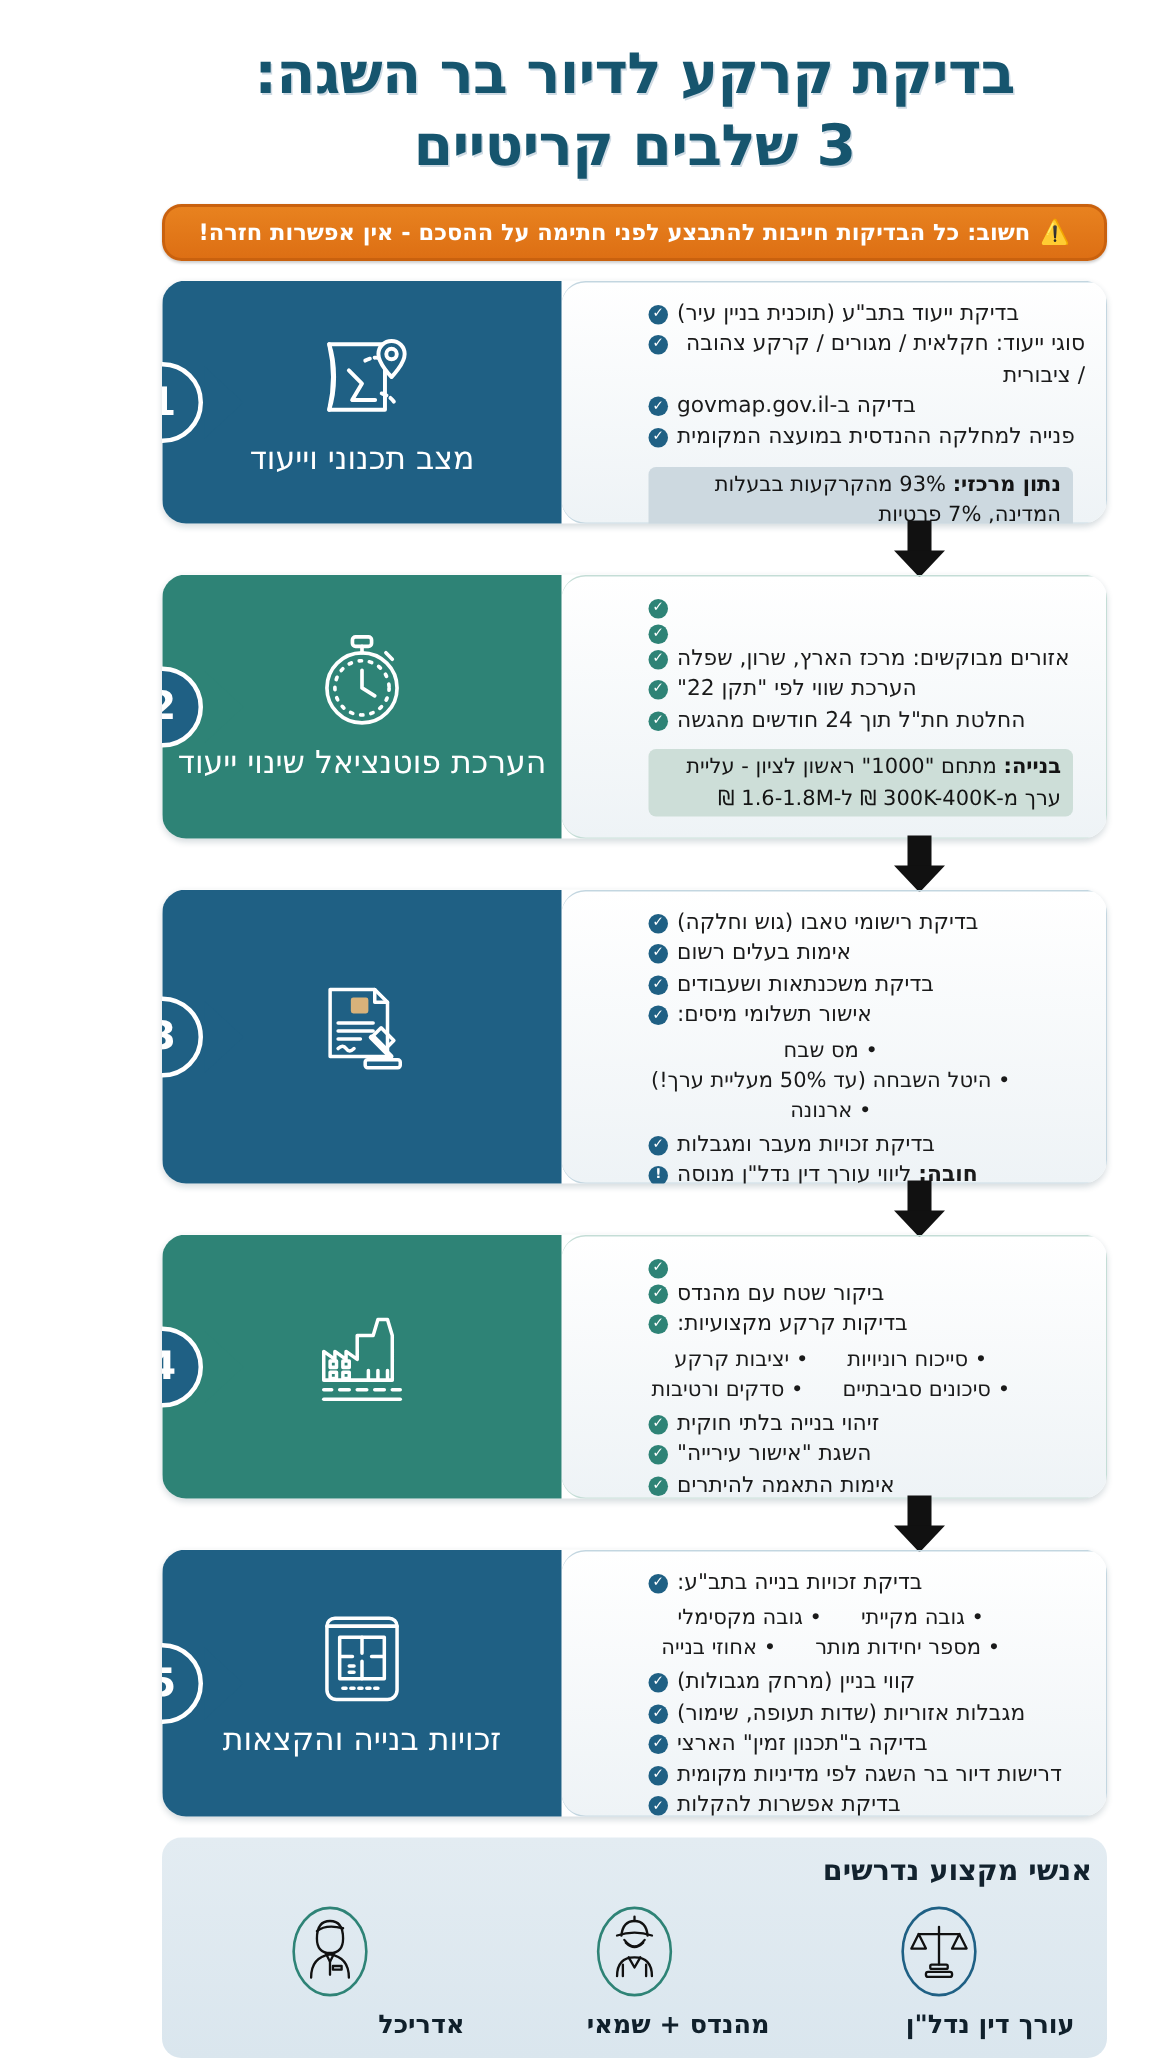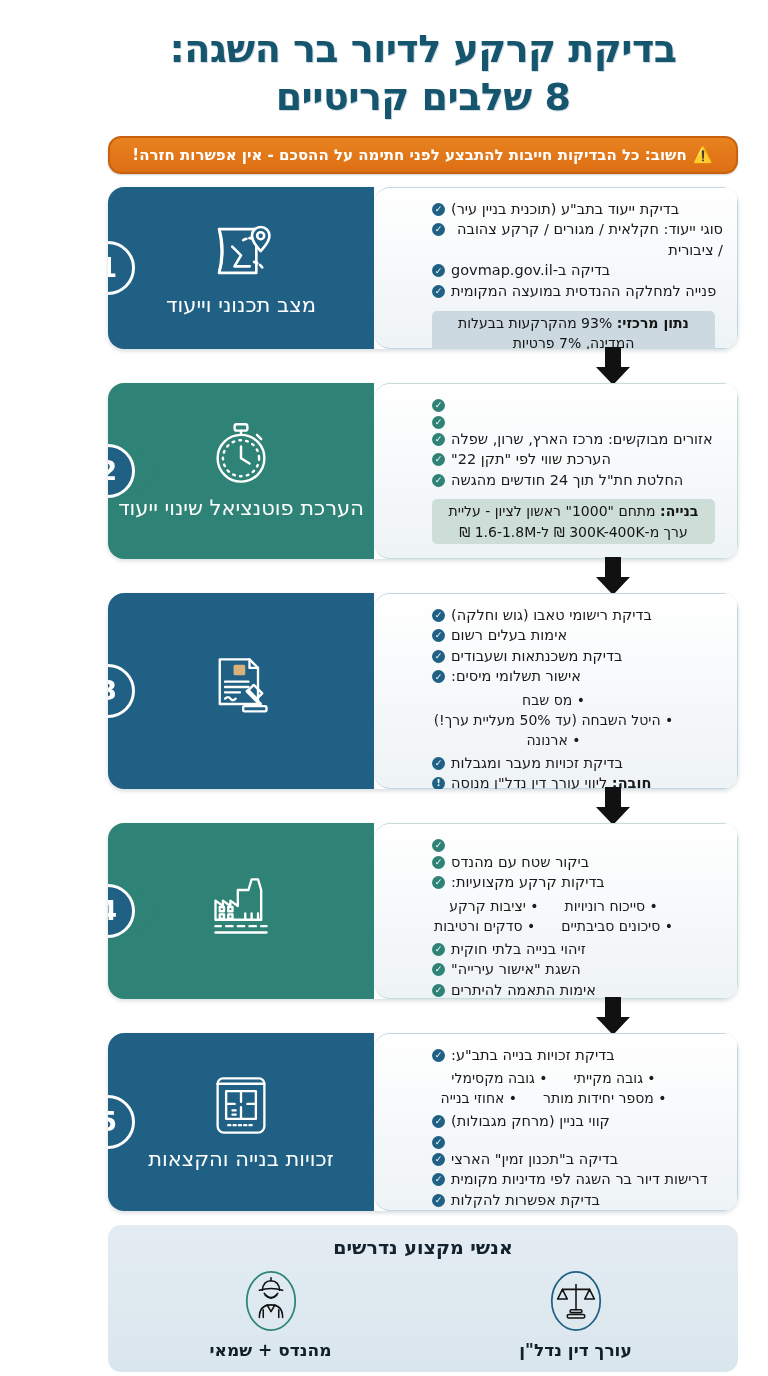--- a/index.html
+++ b/index.html
@@ -134,21 +134,21 @@
   }
   .subs .srow { display: flex; justify-content: center; gap: 26px; }
   .subs .sline { white-space: nowrap; }
 
   
   .hl {
     margin: 5px 22px 0 58px;
     padding: 2px 8px;
     border-radius: 5px;
     font-size: 14px; color: #141414;
-    text-align: center;
+    text-align: right;
     line-height: 1.45;
   }
   .step.blue .hl { background: #cdd9e0; }
   .step.teal .hl { background: #cdded8; }
   .hl.plain { background: transparent !important; padding-right: 8px; }
   .hl b { font-weight: bold; }
 
   
   .arrow {
     height: 34px; position: relative;
@@ -169,42 +169,42 @@
     border-right: 17px solid transparent;
     border-top: 18px solid #111111;
   }
 
   
   .pros {
     margin: 14px 12px 0 12px;
     background: linear-gradient(#e3ecf2, #dae6ee);
     border-radius: 13px;
     padding: 11px 10px 12px 10px;
-    text-align: center;
+    text-align: right;
   }
   .pros-title { font-size: 19px; font-weight: bold; color: #12222e; margin-bottom: 8px; }
   .pros-row { display: flex; justify-content: space-around; align-items: flex-start; }
   .pro { width: 180px; }
   .pro-circle {
     width: 62px; height: 70px; margin: 0 auto 4px auto;
     border-radius: 50%;
     display: flex; align-items: center; justify-content: center;
     background: transparent;
   }
   .pro-circle svg { width: 100%; height: 100%; }
   .pro-label { font-size: 17px; font-weight: bold; color: #10202b; }
 </style>
 </head>
 <body>
 
 <div class="page">
 
   <div class="title-wrap">
     <div class="title-line">בדיקת קרקע לדיור בר השגה:</div>
-    <div class="title-line">8 שלבים קריטיים</div>
+    <div class="title-line">3 שלבים קריטיים</div>
   </div>
 
   <div class="banner">
     <span class="bi">⚠️</span>
     <span>חשוב: כל הבדיקות חייבות להתבצע לפני חתימה על ההסכם - אין אפשרות חזרה!</span>
   </div>
 
   <div class="steps">
 
     <div class="step s1 blue">
@@ -447,20 +447,21 @@
             <span class="sline">• <span>מספר יחידות מותר</span></span>
             <span class="sline">• <span>אחוזי בנייה</span></span>
           </div>
         </div>
         <ul class="bullets" style="padding-top:2px">
           <li>
               <span class="btxt">קווי בניין (מרחק מגבולות)</span>
               <span class="chk">✓</span>
             </li>
           <li>
+              <span class="btxt">מגבלות אזוריות (שדות תעופה, שימור)</span>
               <span class="chk">✓</span>
             </li>
           <li>
               <span class="btxt">בדיקה ב"תכנון זמין" הארצי</span>
               <span class="chk">✓</span>
             </li>
           <li>
               <span class="btxt">דרישות דיור בר השגה לפי מדיניות מקומית</span>
               <span class="chk">✓</span>
             </li>
@@ -519,17 +520,31 @@
             <path d="M25 27 q7 9 14 0"></path>
             <path d="M26 29 q6 6 12 0"></path>
             <path d="M20 52 q0-13 12-13 t12 13"></path>
             <path d="M28 39 l4 7 4-7"></path>
             <path d="M24 44 v8 M40 44 v8"></path>
           </svg>
         </div>
         <div class="pro-label">מהנדס + שמאי</div>
       </div>
 
+      <div class="pro">
+        <div class="pro-circle">
+          <svg viewBox="0 0 64 70" fill="none" stroke="#111" stroke-width="1.6" stroke-linecap="round" stroke-linejoin="round">
+            <ellipse cx="32" cy="35" rx="25" ry="30" stroke="#2e8376" stroke-width="1.8"></ellipse>
+            <path d="M23 26 q0-12 9-12 t9 12 q0 10-9 10 t-9-10z"></path>
+            <path d="M23 21 q6-5 18-2"></path>
+            <path d="M19 53 q0-14 13-16 13 2 13 16"></path>
+            <path d="M29 36 l3 6 3-6"></path>
+            <path d="M32 42 v9"></path>
+            <rect x="34" y="45" width="6" height="2.5"></rect>
+          </svg>
+        </div>
+        <div class="pro-label">אדריכל</div>
+      </div>
 
     </div>
   </div>
 
 </div>
 
 </body></html>

